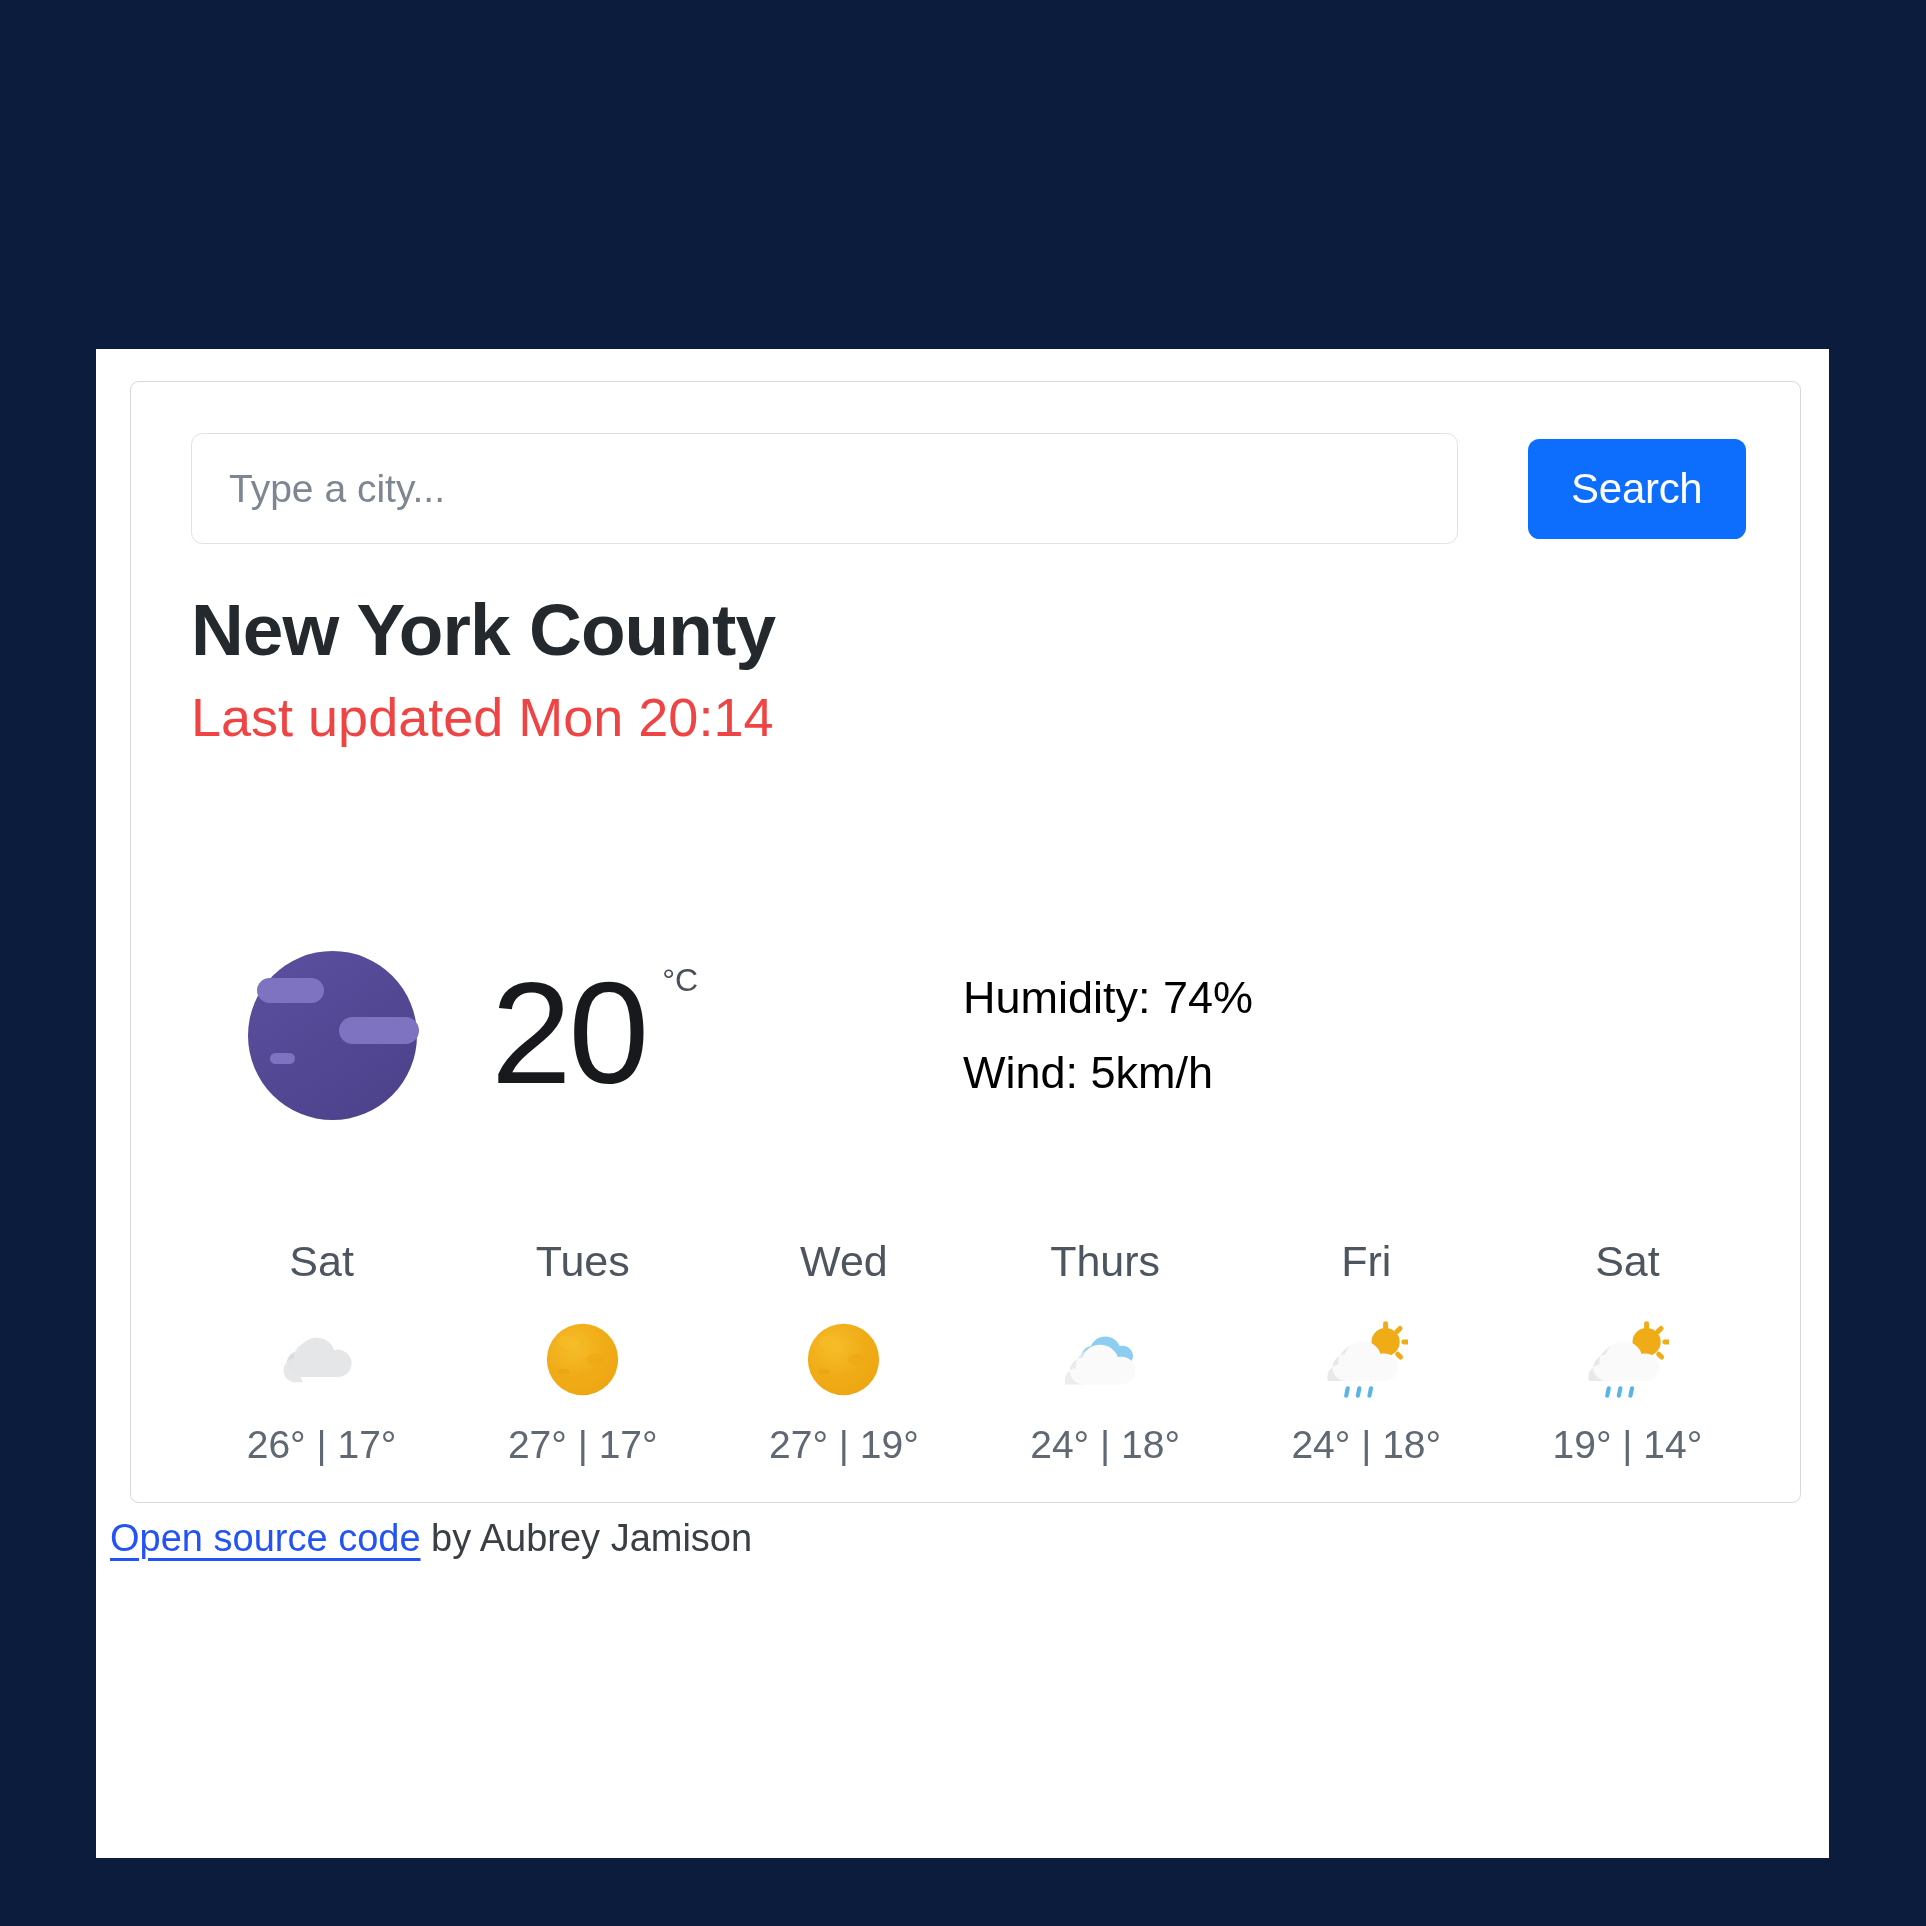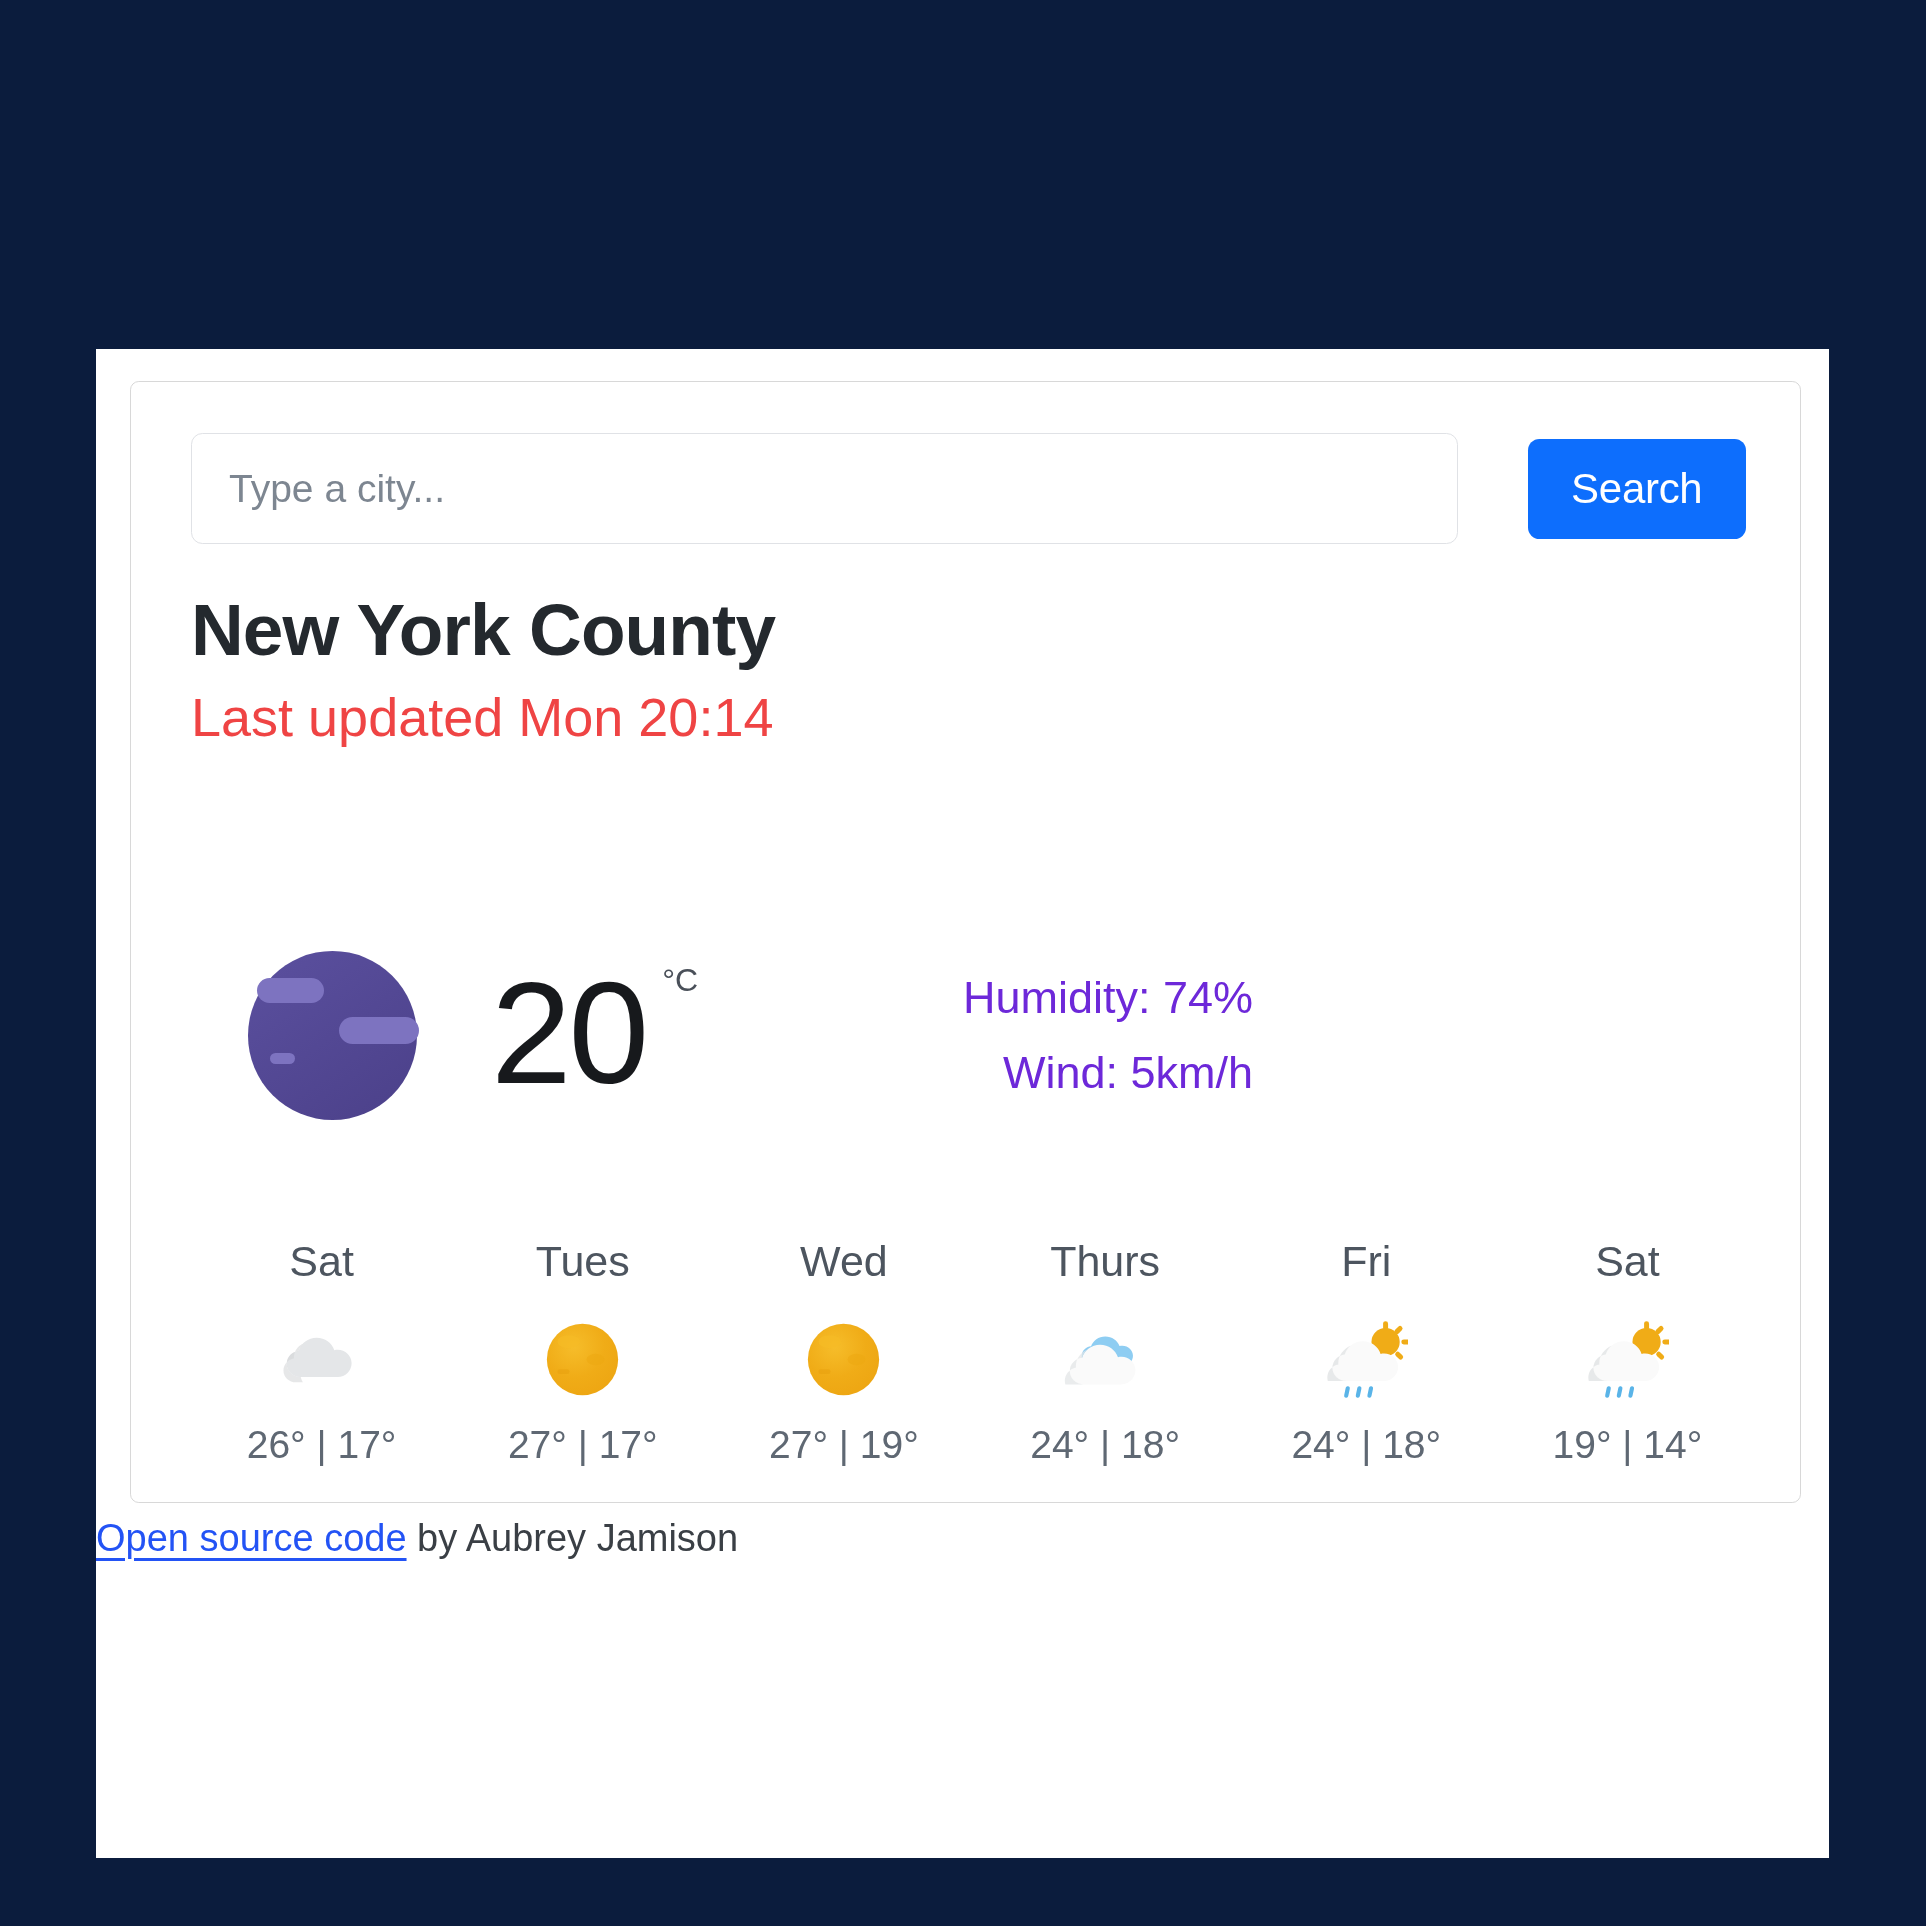--- a/index.html
+++ b/index.html
@@ -161,24 +161,23 @@
     margin-top: 11.4px;
   }
 
   #current-right {
     position: absolute;
     left: 772px;
     top: 10px;
   }
   #humidity-text, #wind-text {
     font-size: 45px;
-    color: #6d28d9;
+    color: #000000;
     line-height: 1.66;
     white-space: nowrap;
-    text-align: right;
   }
 
   
   #forecast-row {
     position: absolute;
     left: 60px;
     top: 854px;
     width: 1567px;
     display: flex;
   }
@@ -218,20 +217,21 @@
     font-size: 38px;
     color: #3a3f45;
     white-space: nowrap;
   }
   #footer-link {
     color: #2353f5;
     text-decoration: underline;
     text-underline-offset: 7px;
     text-decoration-thickness: 3.2px;
     cursor: pointer;
+    margin-left: 14px;
   }
 </style>
 </head>
 <body>
 
 <div id="page-sheet">
 
   <div id="weather-card">
 
     <div id="search-row">

